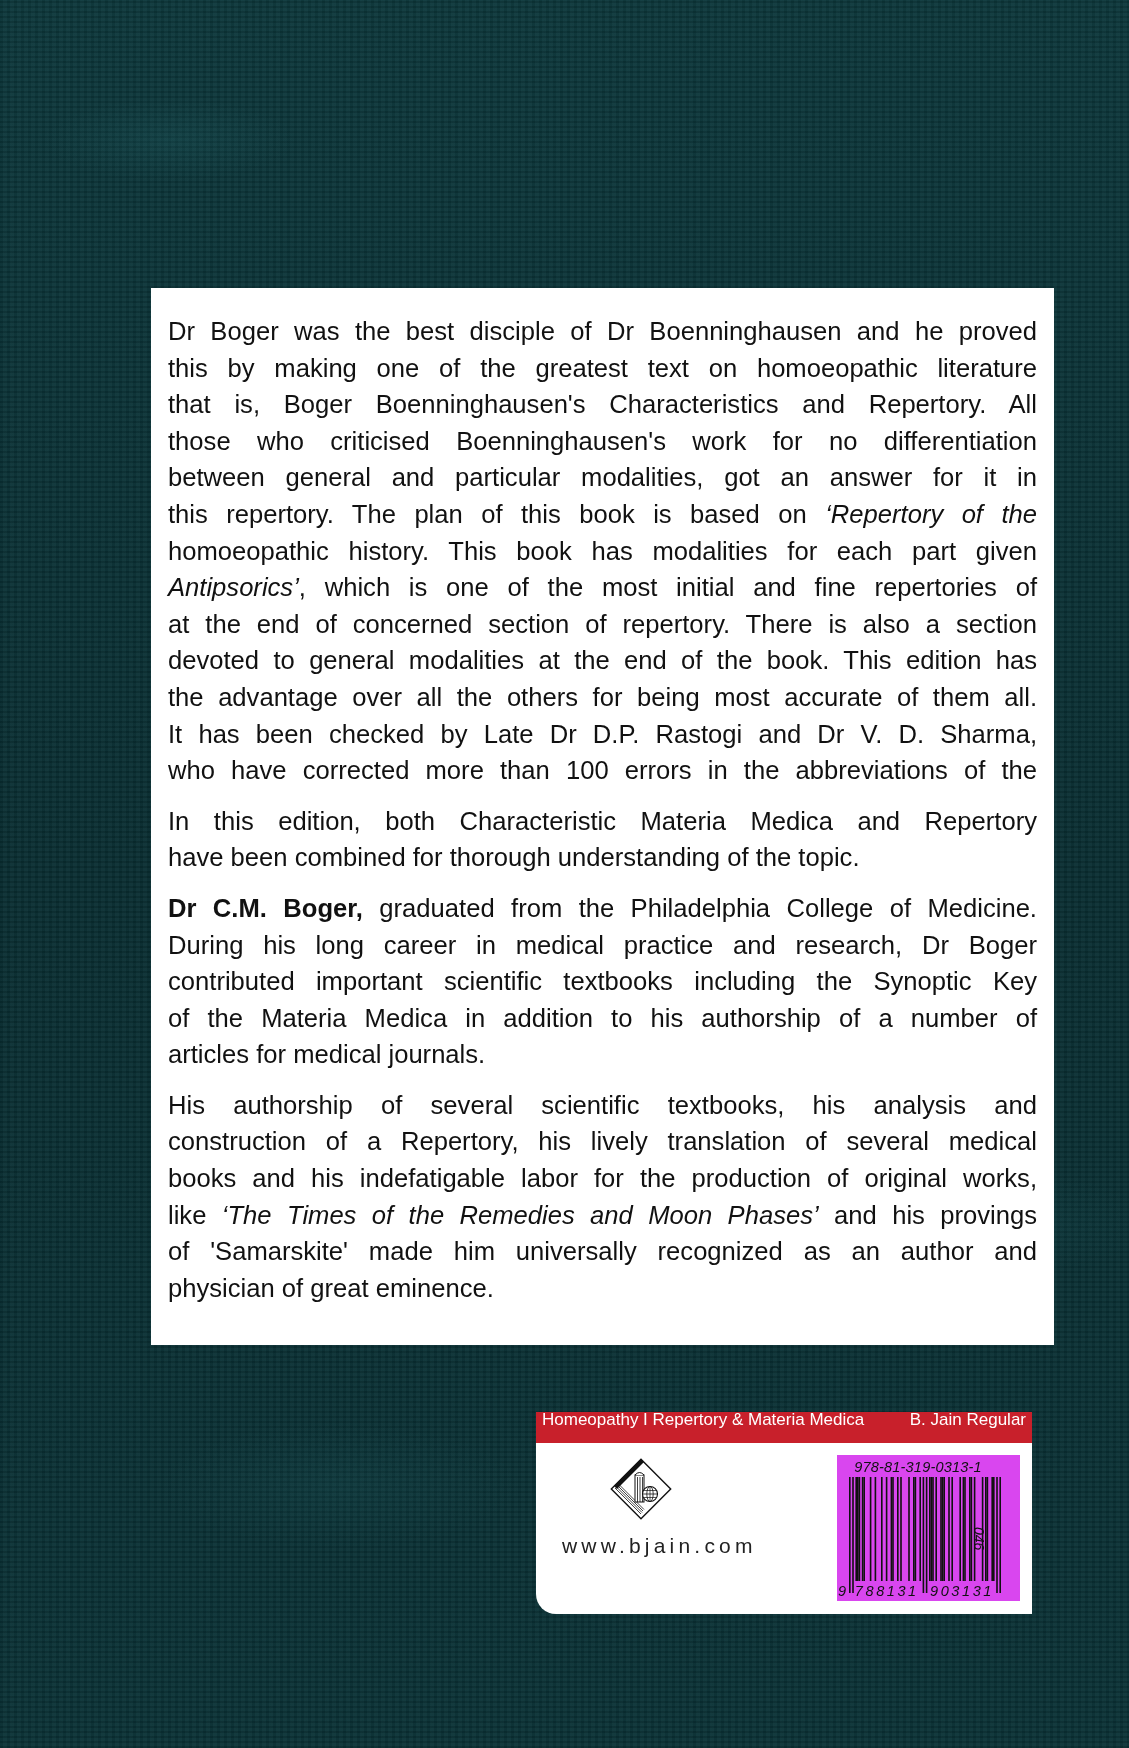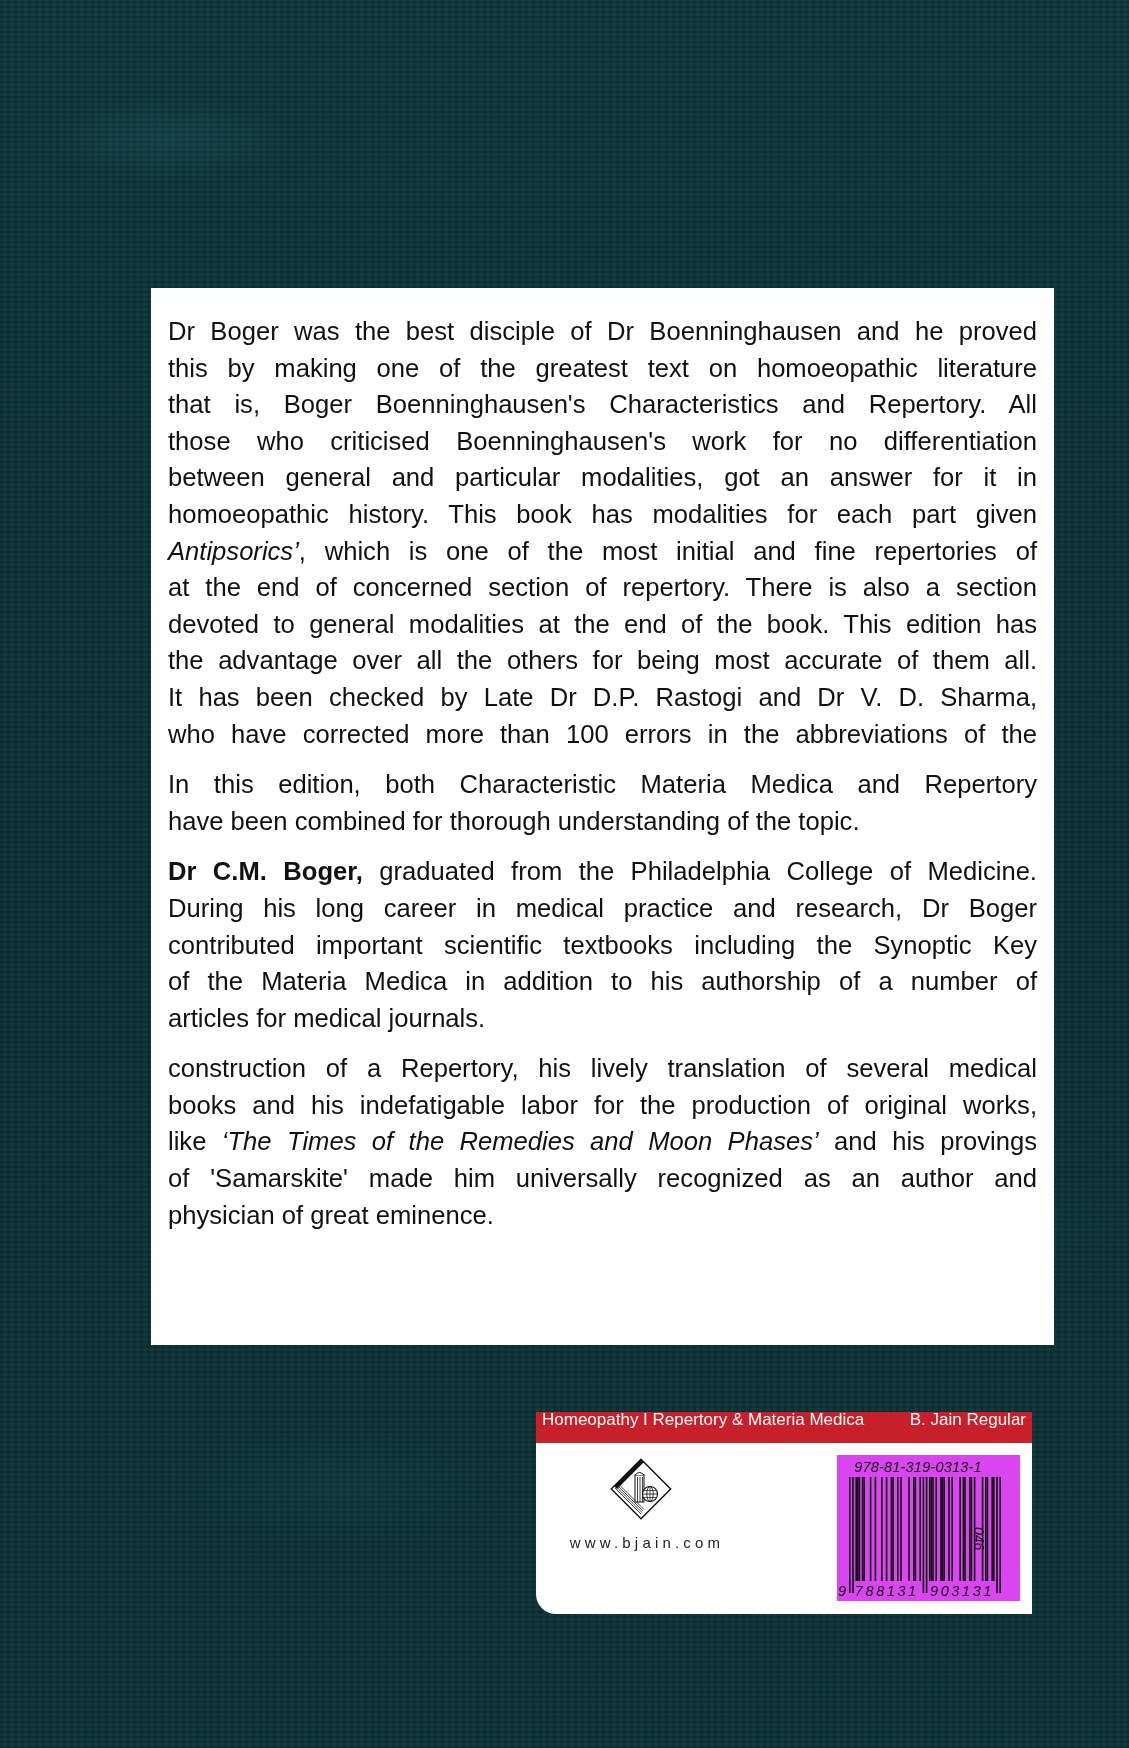--- a/index.html
+++ b/index.html
@@ -38,21 +38,21 @@
     position: absolute; left: 0; top: 0; width: 100%; height: 31px;
     background: #c8202b; color: #fff; font-size: 17px;
     display: flex; align-items: center; justify-content: space-between;
     padding: 0 6px 16px 6px; box-sizing: border-box;
   }
   .logo {
     position: absolute; left: 72px; top: 44px; width: 66px; height: 66px;
   }
   .url {
     position: absolute; left: 26px; top: 122px; width: 170px;
-    font-size: 15px; letter-spacing: 4.2px; color: #222; text-align: center;
+    font-size: 21px; letter-spacing: 4.2px; color: #222; text-align: left;
   }
   .barcode-area {
     position: absolute; left: 301px; top: 43px; width: 183px; height: 146px;
     background: #d946ef;
     font-style: italic;
   }
   .isbn-text {
     position: absolute; left: 0; top: 4px; width: 162px; text-align: center;
     font-size: 14.5px; color: #111; letter-spacing: 0.2px;
   }
@@ -65,40 +65,42 @@
 </head>
 <body>
 
 <div class="text-box" id="desc-box">
     <div class="para">
       <span class="line"><span>Dr Boger was the best disciple of Dr Boenninghausen and he proved</span></span>
       <span class="line"><span>this by making one of the greatest text on homoeopathic literature</span></span>
       <span class="line"><span>that is, Boger Boenninghausen's Characteristics and Repertory. All</span></span>
       <span class="line"><span>those who criticised Boenninghausen's work for no differentiation</span></span>
       <span class="line"><span>between general and particular modalities, got an answer for it in</span></span>
+      <span class="line"><span>this repertory. The plan of this book is based on </span><i>‘Repertory of the</i></span>
       <span class="line"><span>homoeopathic history. This book has modalities for each part given</span></span>
       <span class="line"><i>Antipsorics’</i><span>, which is one of the most initial and fine repertories of</span></span>
       <span class="line"><span>at the end of concerned section of repertory. There is also a section</span></span>
       <span class="line"><span>devoted to general modalities at the end of the book. This edition has</span></span>
       <span class="line"><span>the advantage over all the others for being most accurate of them all.</span></span>
       <span class="line"><span>It has been checked by Late Dr D.P. Rastogi and Dr V. D. Sharma,</span></span>
       <span class="line"><span>who have corrected more than 100 errors in the abbreviations of the</span></span>
     </div>
     <div class="para">
       <span class="line"><span>In this edition, both Characteristic Materia Medica and Repertory</span></span>
       <span class="line last"><span>have been combined for thorough understanding of the topic.</span></span>
     </div>
     <div class="para">
       <span class="line"><b>Dr C.M. Boger,</b><span> graduated from the Philadelphia College of Medicine.</span></span>
       <span class="line"><span>During his long career in medical practice and research, Dr Boger</span></span>
       <span class="line"><span>contributed important scientific textbooks including the Synoptic Key</span></span>
       <span class="line"><span>of the Materia Medica in addition to his authorship of a number of</span></span>
       <span class="line last"><span>articles for medical journals.</span></span>
     </div>
     <div class="para">
+      <span class="line"><span>His authorship of several scientific textbooks, his analysis and</span></span>
       <span class="line"><span>construction of a Repertory, his lively translation of several medical</span></span>
       <span class="line"><span>books and his indefatigable labor for the production of original works,</span></span>
       <span class="line"><span>like </span><i>‘The Times of the Remedies and Moon Phases’</i><span> and his provings</span></span>
       <span class="line"><span>of 'Samarskite' made him universally recognized as an author and</span></span>
       <span class="line last"><span>physician of great eminence.</span></span>
     </div>
   </div>
 
 <div class="info-card">
   <div class="red-band">

